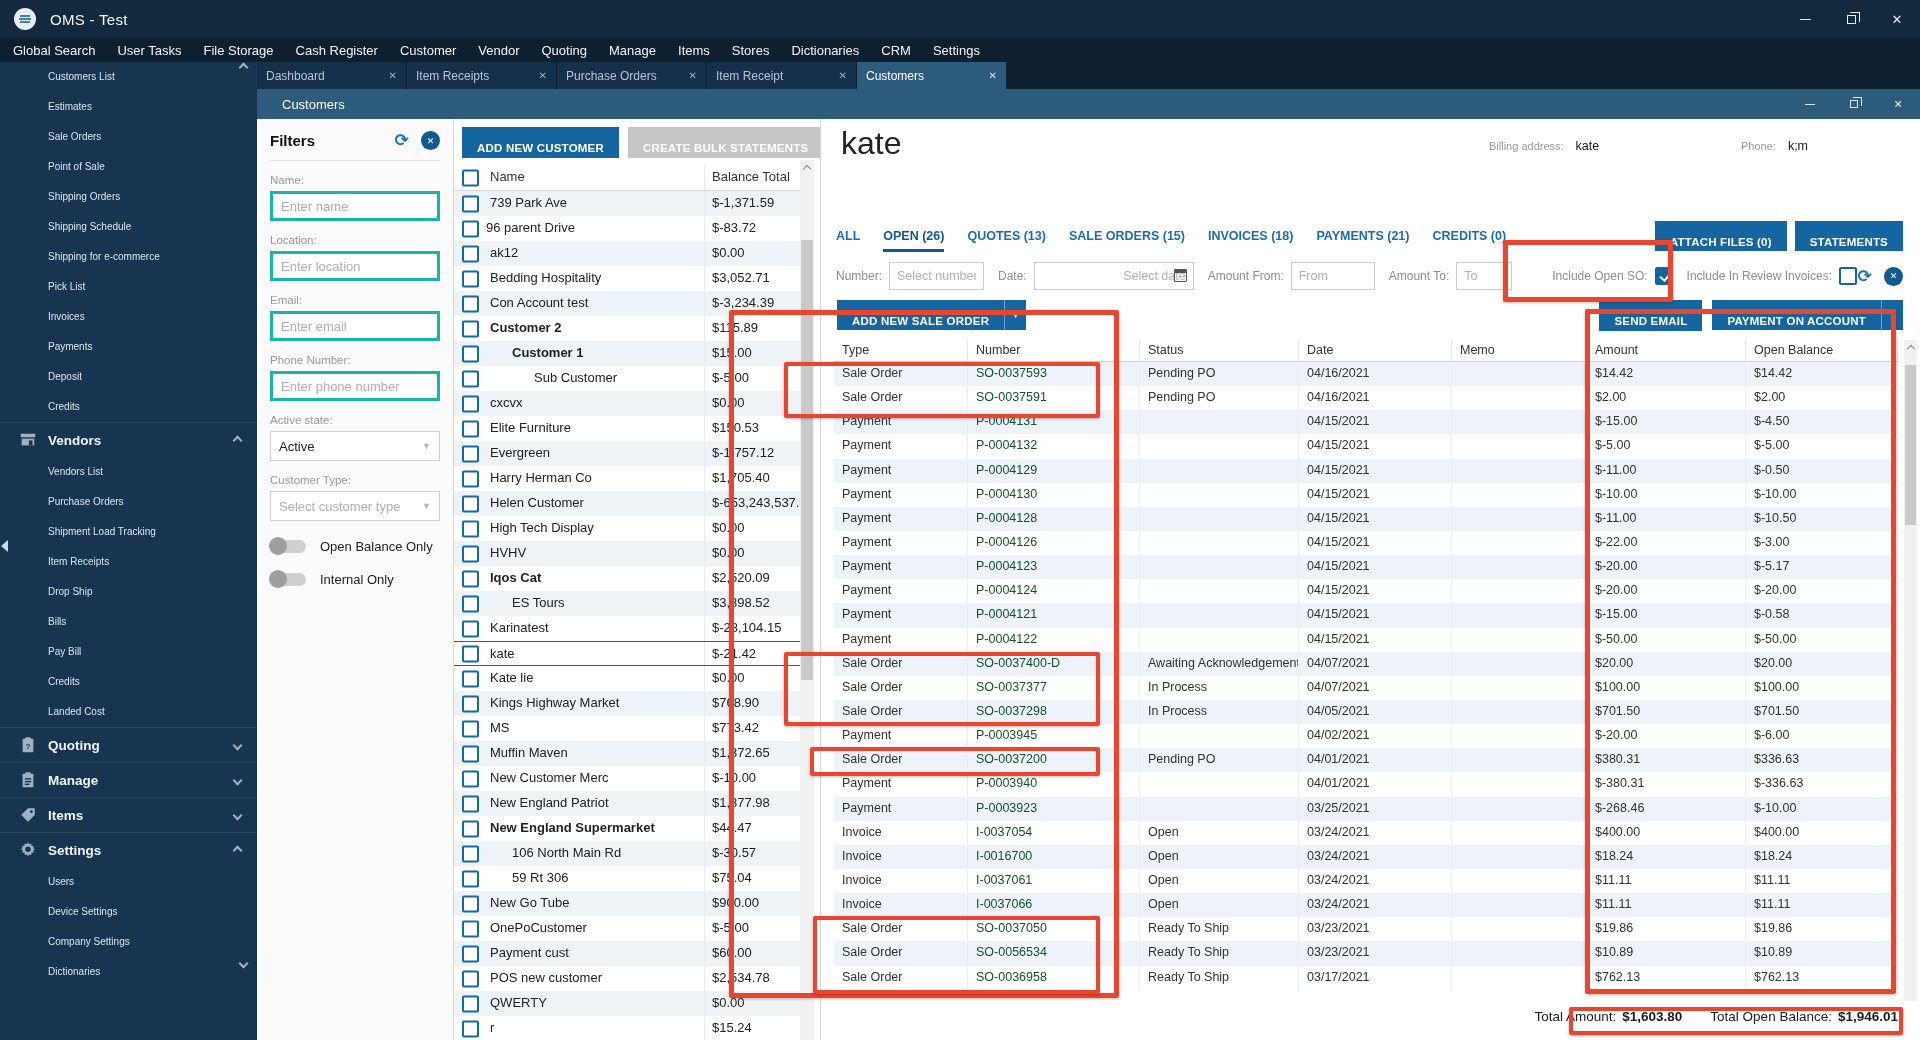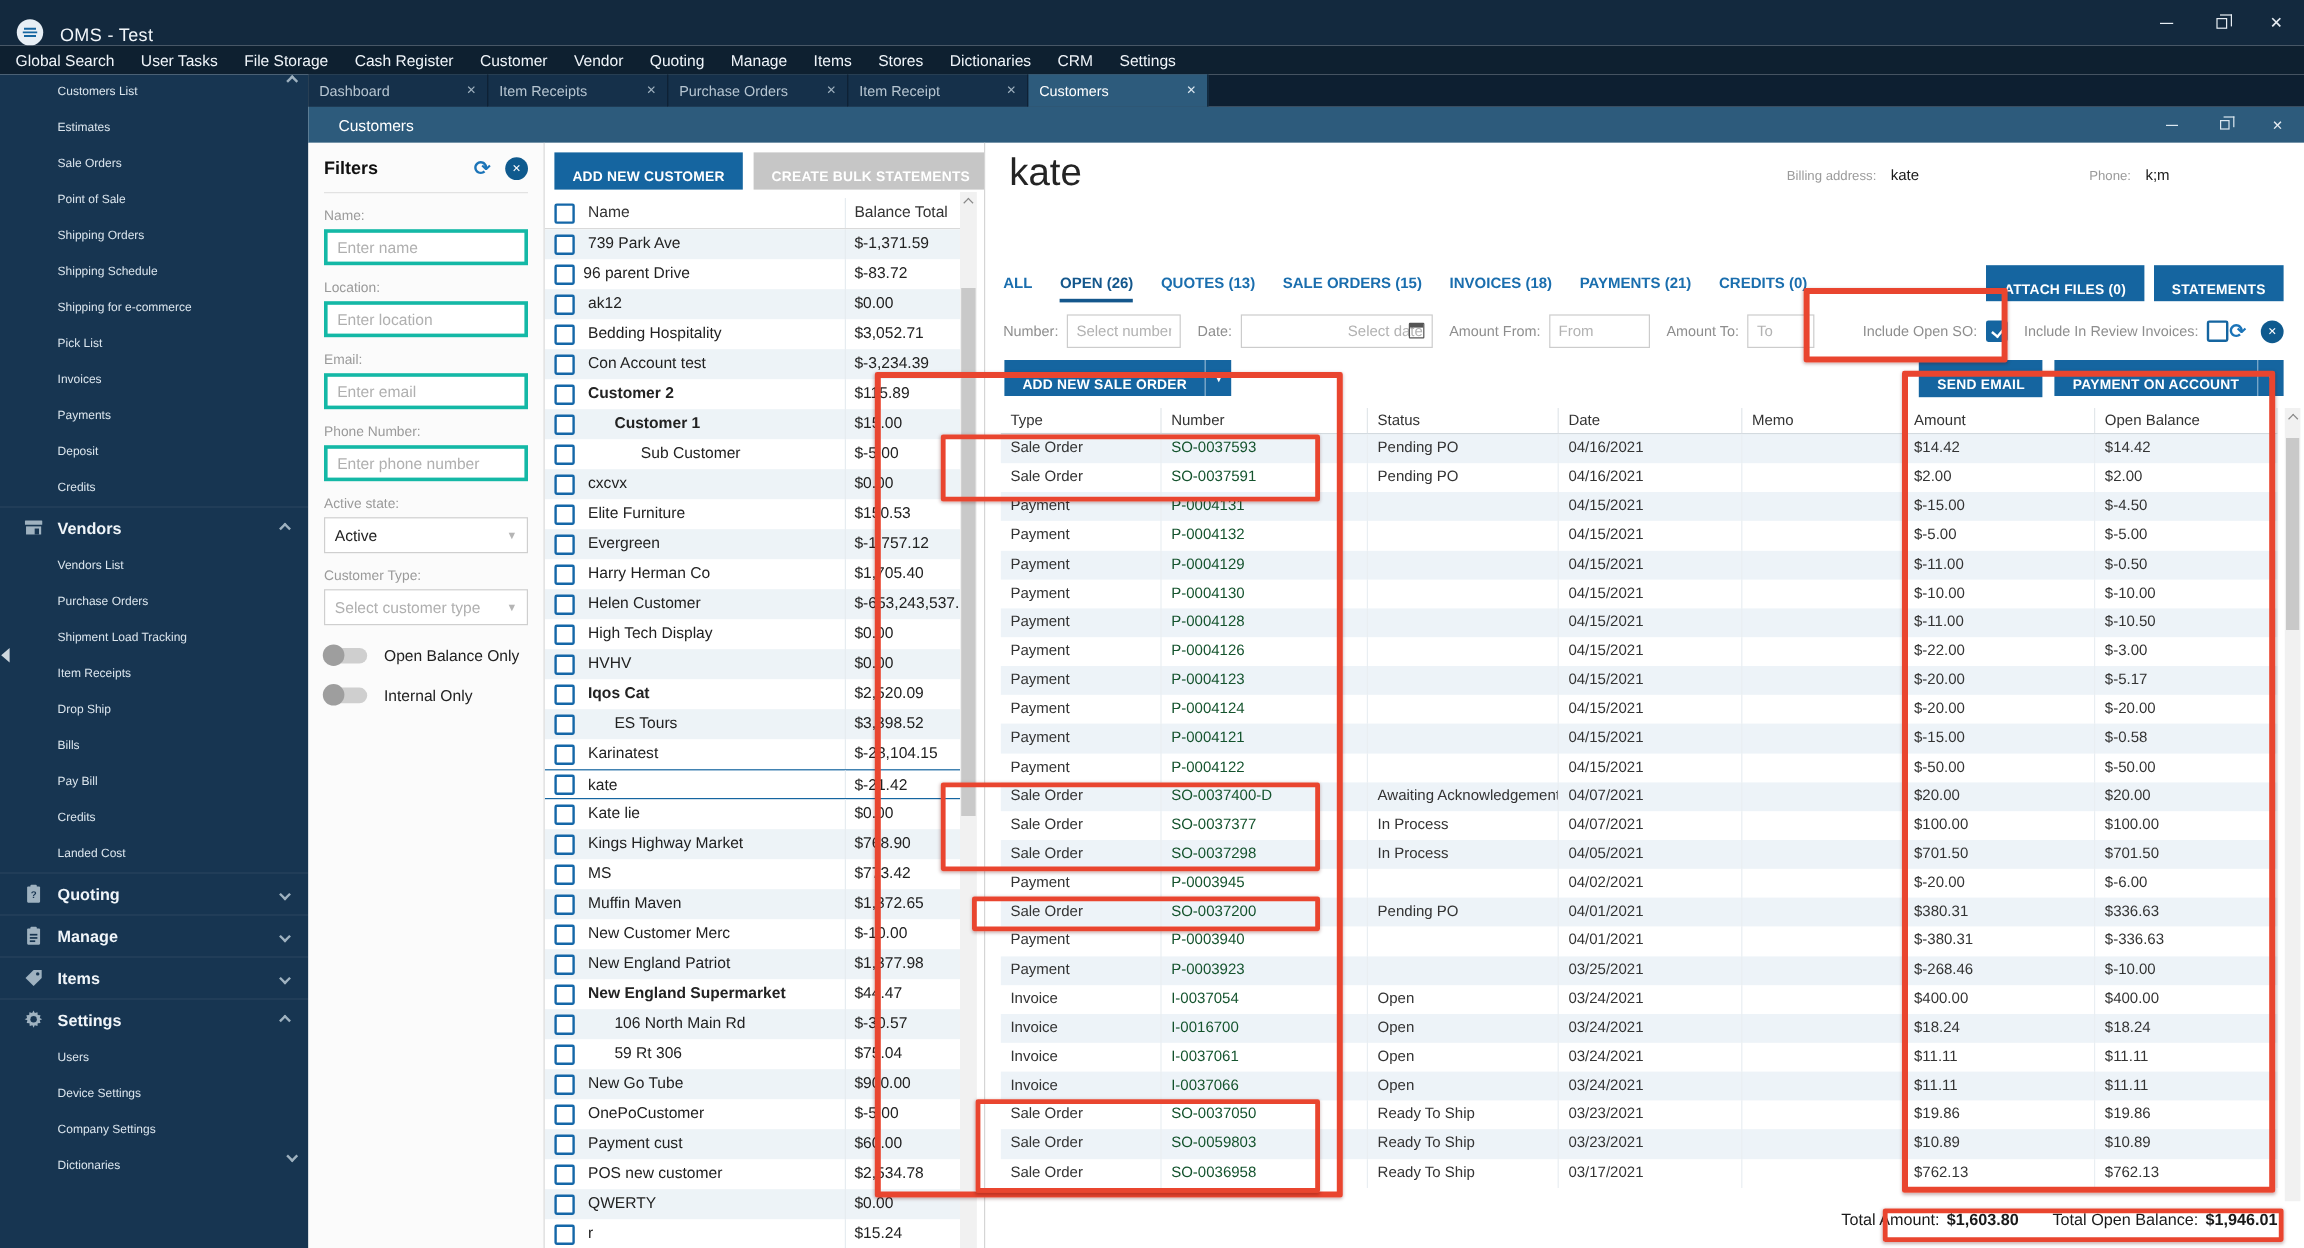--- a/index.html
+++ b/index.html
@@ -1,20 +1,20 @@
 <!DOCTYPE html>
 <html><head>
 <meta charset="utf-8">
 <style>
   * { margin:0; padding:0; box-sizing:border-box; }
   html,body { width:1920px; height:1040px; overflow:hidden; }
   body { position:relative; background:#fff; font-family:"Liberation Sans","DejaVu Sans",sans-serif; color:#222; }
 
   
-  .titlebar { position:absolute; left:0; top:0; width:1920px; height:38px; background:#13293e; display:flex; align-items:flex-end; }
+  .titlebar { position:absolute; left:0; top:0; width:1920px; height:38px; background:#13293e; display:flex; align-items:center; }
   .app-logo { width:22px; height:22px; margin-left:14px; border-radius:50%; background:#e7eef5; display:flex; align-items:center; justify-content:center; }
   .app-logo svg { width:14px; height:14px; }
   .titlebar-title { color:#f2f6fa; font-size:15px; margin-left:14px; letter-spacing:.3px; }
   .win-controls { margin-left:auto; display:flex; height:100%; }
   .win-btn { width:46px; height:100%; display:flex; align-items:center; justify-content:center; color:#e8eef4; font-size:13px; cursor:default; }
   .glyph-min { display:block; width:11px; height:1px; background:#e8eef4; }
   .glyph-restore { display:block; width:9px; height:9px; border:1px solid #e8eef4; position:relative; }
   .glyph-restore::before { content:''; position:absolute; left:2px; top:-4px; width:9px; height:9px; border:1px solid #e8eef4; border-left:none; border-bottom:none; }
 
   
@@ -832,21 +832,21 @@
         <span class="t-cell" style="width: 134px;">Sale Order</span>
         <span class="t-cell link" style="width: 172px;">SO-0037050</span>
         <span class="t-cell" style="width: 159px;">Ready To Ship</span>
         <span class="t-cell" style="width: 153px;">03/23/2021</span>
         <span class="t-cell" style="width: 135px;"></span>
         <span class="t-cell" style="width: 159px;">$19.86</span>
         <span class="t-cell" style="width: 152px;">$19.86</span>
       </div>
       <div class="t-row stripe">
         <span class="t-cell" style="width: 134px;">Sale Order</span>
-        <span class="t-cell link" style="width: 172px;">SO-0059803</span>
+        <span class="t-cell link" style="width: 172px;">SO-0056534</span>
         <span class="t-cell" style="width: 159px;">Ready To Ship</span>
         <span class="t-cell" style="width: 153px;">03/23/2021</span>
         <span class="t-cell" style="width: 135px;"></span>
         <span class="t-cell" style="width: 159px;">$10.89</span>
         <span class="t-cell" style="width: 152px;">$10.89</span>
       </div>
       <div class="t-row">
         <span class="t-cell" style="width: 134px;">Sale Order</span>
         <span class="t-cell link" style="width: 172px;">SO-0036958</span>
         <span class="t-cell" style="width: 159px;">Ready To Ship</span>

